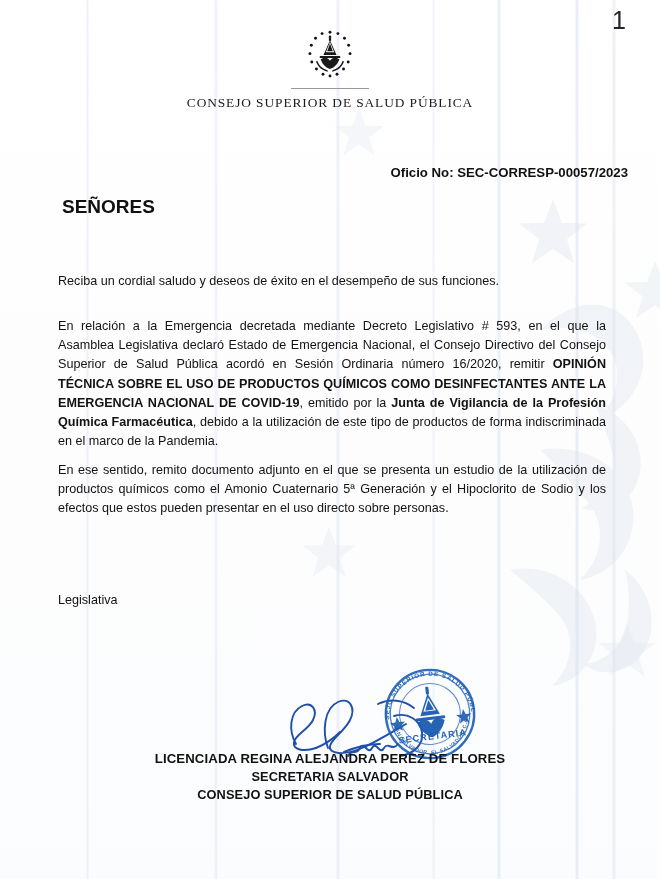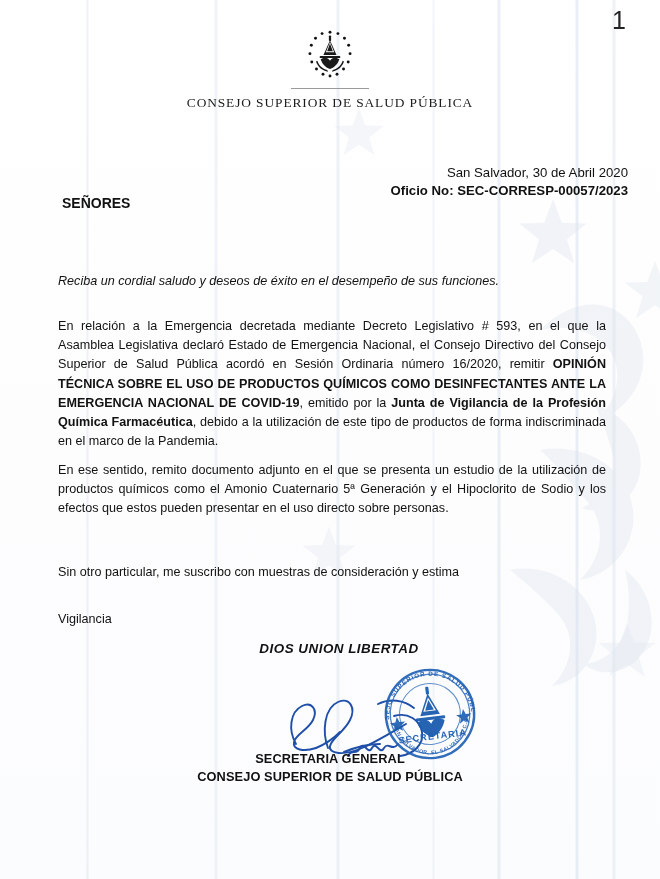--- a/index.html
+++ b/index.html
@@ -85,40 +85,40 @@
     font-size: 13.2px;
     color: #111;
     line-height: 1.38;
   }
   #dateblock .line2 { font-weight: bold; }
 
   #recipient {
     position: absolute;
     top: 194px;
     left: 62px;
-    font-size: 14px;
+    font-size: 19px;
     font-weight: bold;
     color: #111;
     line-height: 1.42;
     text-align: right;
   }
 
   #bodytext {
     position: absolute;
     top: 272px;
     left: 58px;
     width: 548px;
     font-size: 12.6px;
     color: #121212;
     line-height: 1.52;
     text-align: justify;
   }
   #bodytext p { margin: 0 0 16px 0; }
   #bodytext p:last-child { margin-bottom: 16px; }
-  .p-gap-lg { margin-bottom: 26px !important; font-style: italic; }
+  .p-gap-lg { margin-bottom: 26px !important; }
   b { font-weight: bold; }
 
   #closing {
     position: absolute;
     top: 563px;
     left: 58px;
     width: 548px;
     font-size: 12.6px;
     color: #121212;
     line-height: 1.52;
@@ -240,43 +240,38 @@
           <path d="M30 72 C 34 84, 44 92, 56 94 L54 90 C 44 87, 36 80, 33 70 Z"></path>
           <path d="M90 72 C 86 84, 76 92, 64 94 L66 90 C 76 87, 84 80, 87 70 Z"></path>
         </g>
       </svg>
     </div>
     <div class="crest-rule"></div>
     <div id="letterhead-title">CONSEJO SUPERIOR DE SALUD PÚBLICA</div>
   </div>
 
   <div id="dateblock">
-    <div class="line1">San Salvador, 30 de Abril 2020</div>
     <div class="line2">Oficio No: SEC-CORRESP-00057/2023</div>
   </div>
 
   <div id="recipient">
     <div>SEÑORES</div>
   </div>
 
   <div id="bodytext">
     <p class="p-gap-lg">Reciba un cordial saludo y deseos de éxito en el desempeño de sus funciones.</p>
     <p><span>En relación a la Emergencia decretada mediante Decreto Legislativo # 593, en el que la Asamblea Legislativa declaró Estado de Emergencia Nacional, el Consejo Directivo del Consejo Superior de Salud Pública acordó en Sesión Ordinaria número 16/2020, remitir </span><b>OPINIÓN TÉCNICA SOBRE EL USO DE PRODUCTOS QUÍMICOS COMO DESINFECTANTES ANTE LA EMERGENCIA NACIONAL DE COVID-19</b><span>, emitido por la </span><b>Junta de Vigilancia de la Profesión Química Farmacéutica</b><span>, debido a la utilización de este tipo de productos de forma indiscriminada en el marco de la Pandemia.</span></p>
   </div>
 
   <div style="position:absolute; top:461px; left:58px; width:548px; font-size:12.6px; color:#121212; line-height:1.52; text-align:justify;">En ese sentido, remito documento adjunto en el que se presenta un estudio de la utilización de productos químicos como el Amonio Cuaternario 5ª Generación y el Hipoclorito de Sodio y los efectos que estos pueden presentar en el uso directo sobre personas.</div>
 
   <div id="closing">
-    <div>Sin otro particular, me suscribo con muestras de consideración y estima</div>
-    <div class="atentamente">Vigilancia</div>
-  </div>
-
-  <div id="motto">
-    <span class="motto-inner">DIOS UNION LIBERTAD</span>
-  </div>
+    <div class="atentamente">Legislativa</div>
+  </div>
+
 
   <svg id="signature-mark" viewBox="0 0 150 78">
     <g fill="none" stroke="#1f4fa8" stroke-width="1.9" stroke-linecap="round">
       <path d="M14 58 C 6 44, 8 26, 20 20 C 30 15, 36 24, 31 34
                C 26 44, 14 48, 12 56 C 10 64, 22 66, 34 62"></path>
       <path d="M46 62 C 40 46, 42 22, 56 16 C 68 11, 74 22, 68 34
                C 62 46, 50 52, 48 60 C 46 68, 62 70, 80 62
                C 96 55, 110 46, 124 38"></path>
       <path d="M34 62 C 44 58, 52 52, 58 46"></path>
       <path d="M62 66 C 74 61, 86 58, 98 58"></path>
@@ -315,17 +310,18 @@
       </g>
       <g fill="#1b5cb0" opacity="0.9">
         <polygon points="26,52 28.1,57.4 33.8,57.6 29.3,61.2 30.9,66.7 26,63.4 21.1,66.7 22.7,61.2 18.2,57.6 23.9,57.4"></polygon>
         <polygon points="94,52 96.1,57.4 101.8,57.6 97.3,61.2 98.9,66.7 94,63.4 89.1,66.7 90.7,61.2 86.2,57.6 91.9,57.4"></polygon>
       </g>
       <text x="60" y="79" font-family="'Liberation Sans', sans-serif" font-size="9.2" font-weight="bold" fill="#1b5cb0" text-anchor="middle" letter-spacing="1.1" opacity="0.95">SECRETARIA</text>
     </g>
   </svg>
 
   <div id="signature-block">
-    <div>SECRETARIA GENERAL</div>
+    <div class="sig-name">LICENCIADA REGINA ALEJANDRA PEREZ DE FLORES</div>
+    <div>SECRETARIA SALVADOR</div>
     <div>CONSEJO SUPERIOR DE SALUD PÚBLICA</div>
   </div>
 
 </div>
 
 </body></html>

